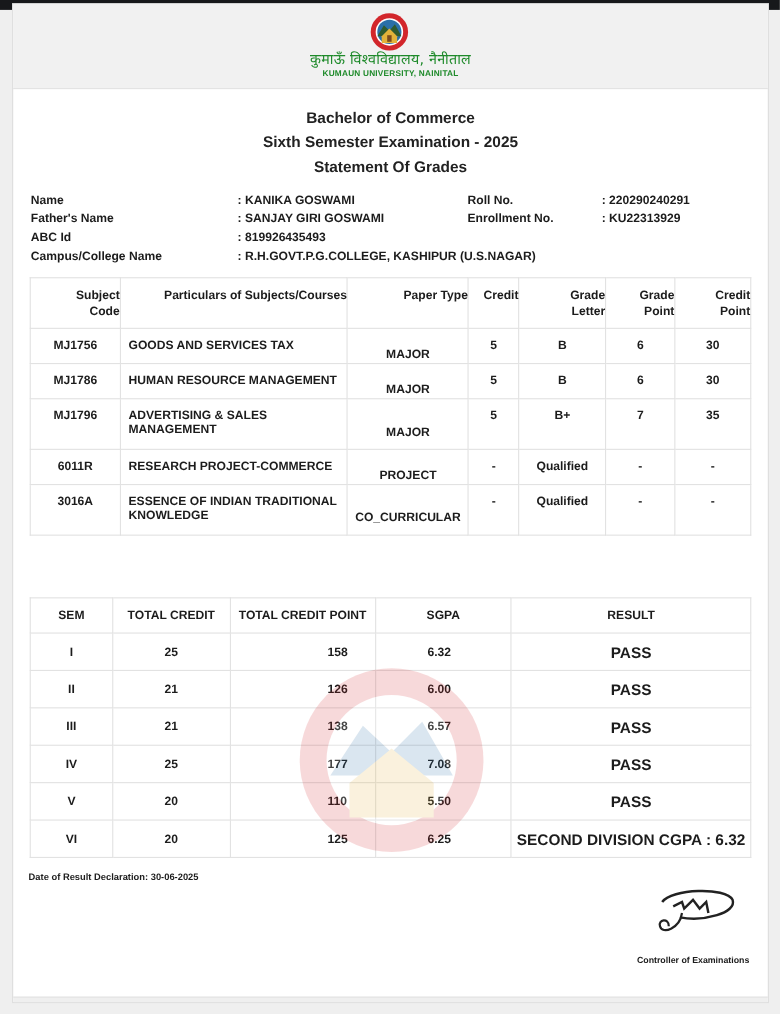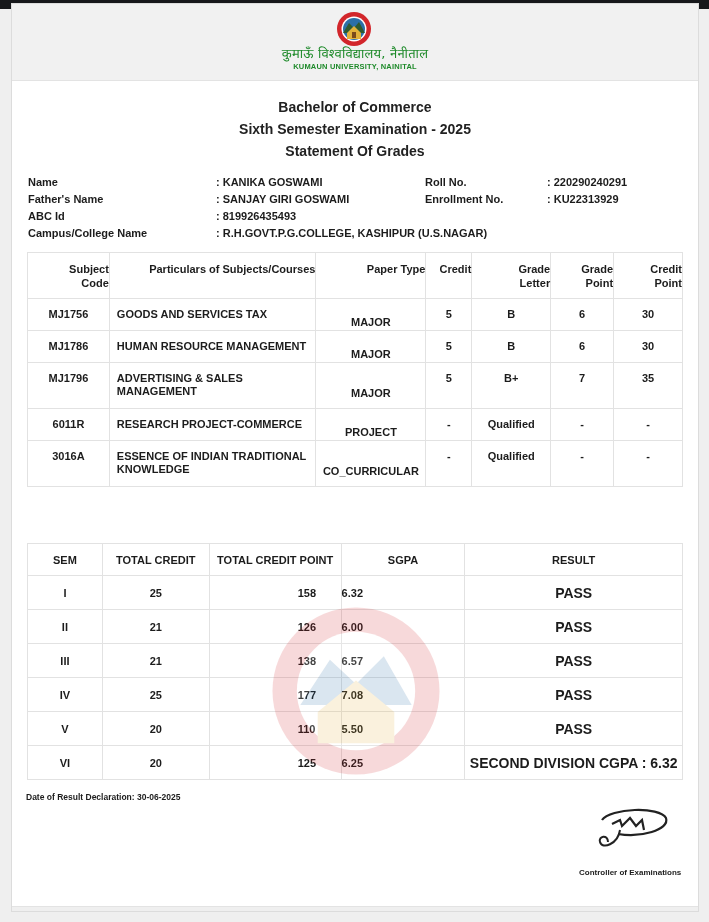--- a/index.html
+++ b/index.html
@@ -24,21 +24,21 @@
     .t1 td { text-align: center; vertical-align: top; padding-top: 9px; line-height: 13px; }
     .t1 tr.r1 td { height: 32px; }
     .t1 tr.r2 td { height: 46px; }
     .t1 td.name { text-align: left; padding-left: 7px; padding-right: 6px; }
     .t1 td.ptype { vertical-align: middle; padding-top: 16px; }
     .t2 { top: 539px; }
     .t2 th { height: 32px; font-weight: bold; text-align: center; }
     .t2 td { height: 34px; text-align: center; }
     .t2 td.res { font-size: 14px; }
     .t2 td.tcp { text-align: left; padding-left: 88px; }
-    .t2 td.sgpa { text-align: left; }
+    .t2 td.sgpa { text-align: left; padding-left: 47px; }
     .watermark { position: absolute; left: 257px; top: 600px; width: 174px; height: 174px; opacity: 0.17; pointer-events: none; }
     .declared { position: absolute; left: 14px; top: 788px; font-size: 8.5px; font-weight: bold; }
     .sign { position: absolute; left: 578px; top: 800px; width: 80px; height: 56px; }
     .controller { position: absolute; left: 567px; top: 864px; font-size: 8px; font-weight: bold; }
     .footer { position: absolute; left: 0; bottom: 0; width: 100%; height: 5px; background: #efefef; border-top: 1px solid #e3e3e3; }
   </style>
 </head>
 <body>
 
 <div class="topbar"></div>

